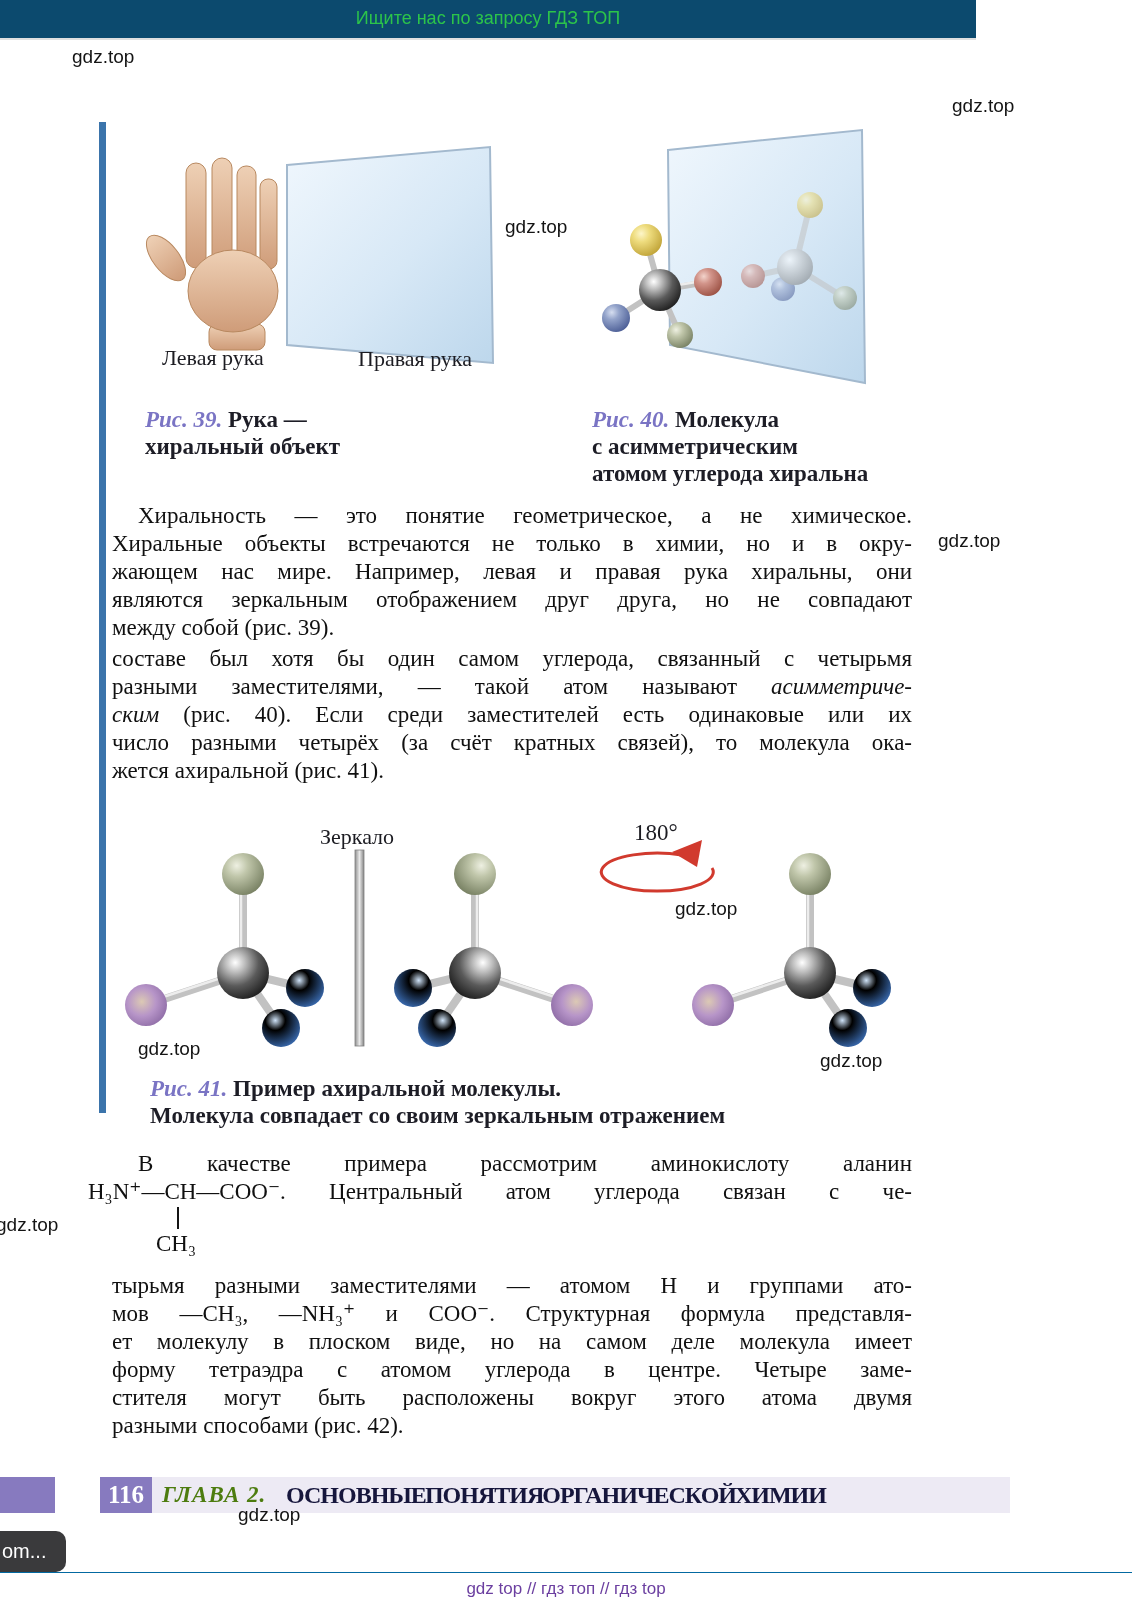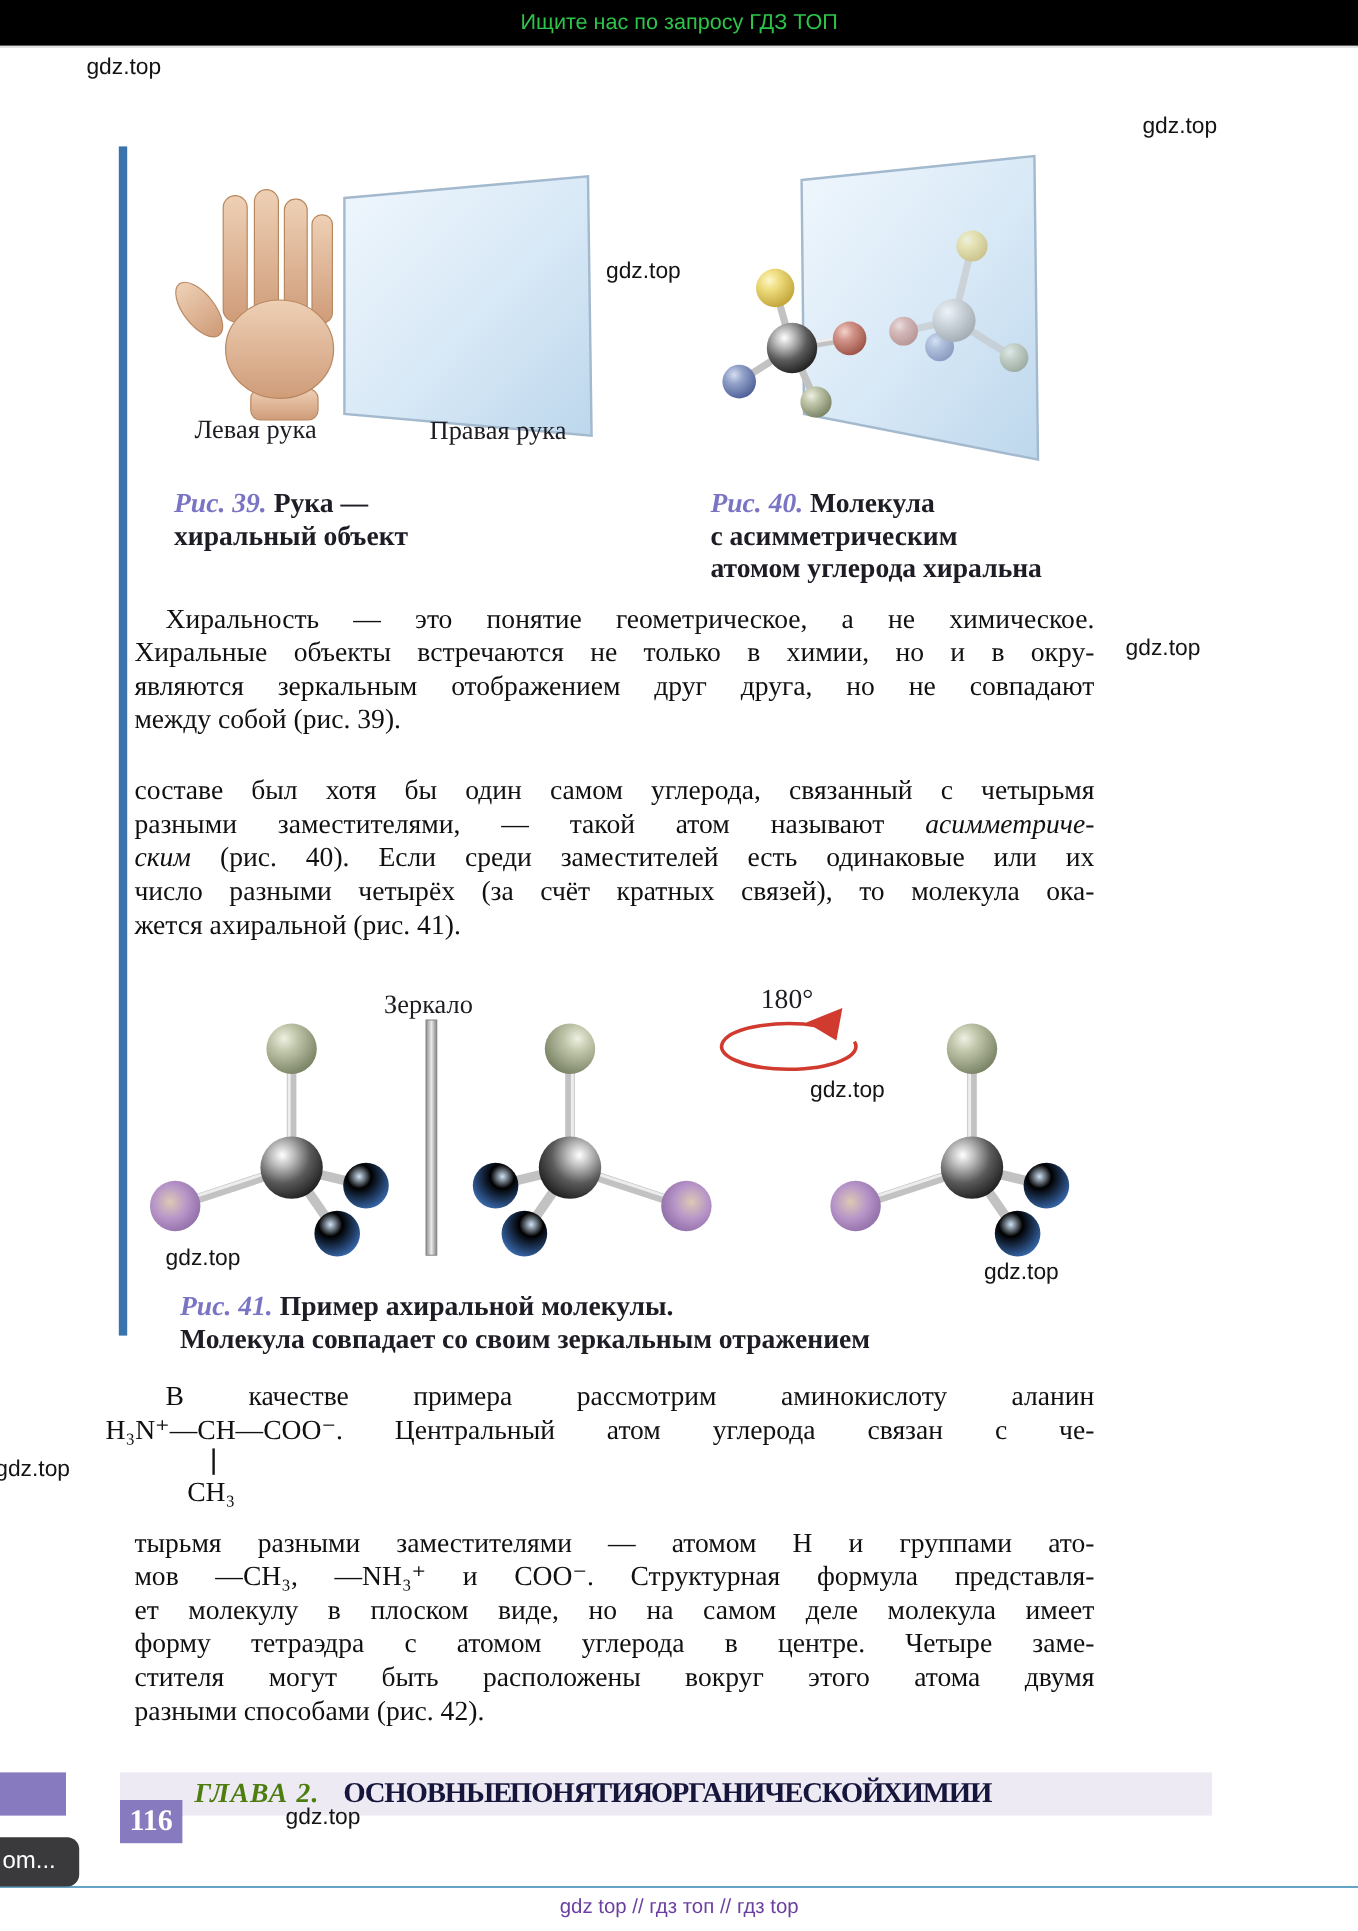--- a/index.html
+++ b/index.html
@@ -1,19 +1,19 @@
 <!DOCTYPE html>
 <html><head>
 <meta charset="utf-8">
 <style>
   html,body{margin:0;padding:0;background:#ffffff;}
   .canvas{position:relative;width:1132px;height:1609px;background:#ffffff;overflow:hidden;
           font-family:"Liberation Serif","DejaVu Serif",serif;}
   
-  .banner{position:absolute;left:0;top:0;width:1132px;height:38px;background:#000000;
+  .banner{position:absolute;left:0;top:0;width:976px;height:38px;background:#0c4a6e;
           border-bottom:2px solid #e0e0e0;}
   .banner-text{position:absolute;left:0;top:0;width:100%;height:38px;line-height:36px;text-align:center;
           font-family:"Liberation Sans","DejaVu Sans",sans-serif;font-size:18px;color:#2cc44a;}
   
   .wm{position:absolute;font-family:"Liberation Sans","DejaVu Sans",sans-serif;font-size:19px;
       color:#141414;white-space:nowrap;z-index:30;}
   
   .blue-rule{position:absolute;left:99px;top:122px;width:7px;height:991px;background:#3b74ab;}
   
   .fig-svg{position:absolute;}
@@ -27,21 +27,21 @@
   .lline{text-align:left;}
   .ind{text-indent:26px;}
   .it{font-style:italic;}
   .outdent{margin-left:-24px;width:824px;}
   .bond{position:absolute;left:65px;top:57px;width:2px;height:22px;background:#141414;}
   .ch3{position:absolute;left:44px;top:81px;font-size:23px;color:#101010;}
   
   .footer-strip{position:absolute;left:0;top:1477px;width:55px;height:36px;background:#877abf;}
   .footer-band{position:absolute;left:100px;top:1477px;width:910px;height:36px;background:#edeaf4;}
   .page-box{position:absolute;left:0;top:0;width:52px;height:36px;background:#877abf;color:#ffffff;
-            font-size:25px;font-weight:700;text-align:center;line-height:36px;margin-top:23px;}
+            font-size:25px;font-weight:700;text-align:center;line-height:36px;}
   .chapter{position:absolute;left:62px;top:0;height:24px;line-height:36px;color:#4d7c0f;
            font-size:23px;font-weight:700;font-style:italic;letter-spacing:1px;}
   .band-title{position:absolute;left:186px;top:0;height:36px;line-height:36px;color:#16163c;
            font-size:24px;font-weight:700;letter-spacing:-1px;word-spacing:-6px;white-space:nowrap;}
   
   .zoom-btn{position:absolute;left:-14px;top:1531px;width:80px;height:41px;background:#3a3a3c;
             border:none;border-radius:10px;color:#ffffff;text-align:left;padding:0 0 0 16px;
             font-family:"Liberation Sans","DejaVu Sans",sans-serif;font-size:20px;line-height:41px;z-index:40;}
   .bottom-bar{position:absolute;left:0;top:1572px;width:1132px;height:37px;background:#ffffff;
             border-top:1px solid #0369a1;}
@@ -182,20 +182,21 @@
   </svg>
   <div class="caption" style="left:592px;top:406px;">
     <span class="figref">Рис. 40.</span><span> Молекула</span><br>
     <span>с асимметрическим</span><br>
     <span>атомом углерода хиральна</span>
   </div>
 
   <div class="para" style="top:502px;">
     <div class="bline jline ind">Хиральность — это понятие геометрическое, а не химическое.</div>
     <div class="bline jline">Хиральные объекты встречаются не только в химии, но и в окру-</div>
+    <div class="bline jline">жающем нас мире. Например, левая и правая рука хиральны, они</div>
     <div class="bline jline">являются зеркальным отображением друг друга, но не совпадают</div>
     <div class="bline lline">между собой (рис. 39).</div>
   </div>
 
   <div class="para" style="top:645px;">
     <div class="bline jline">составе был хотя бы один самом углерода, связанный с четырьмя</div>
     <div class="bline jline">
       <span>разными заместителями, — такой атом называют</span>
       <span class="it">асимметриче-</span>
     </div>

